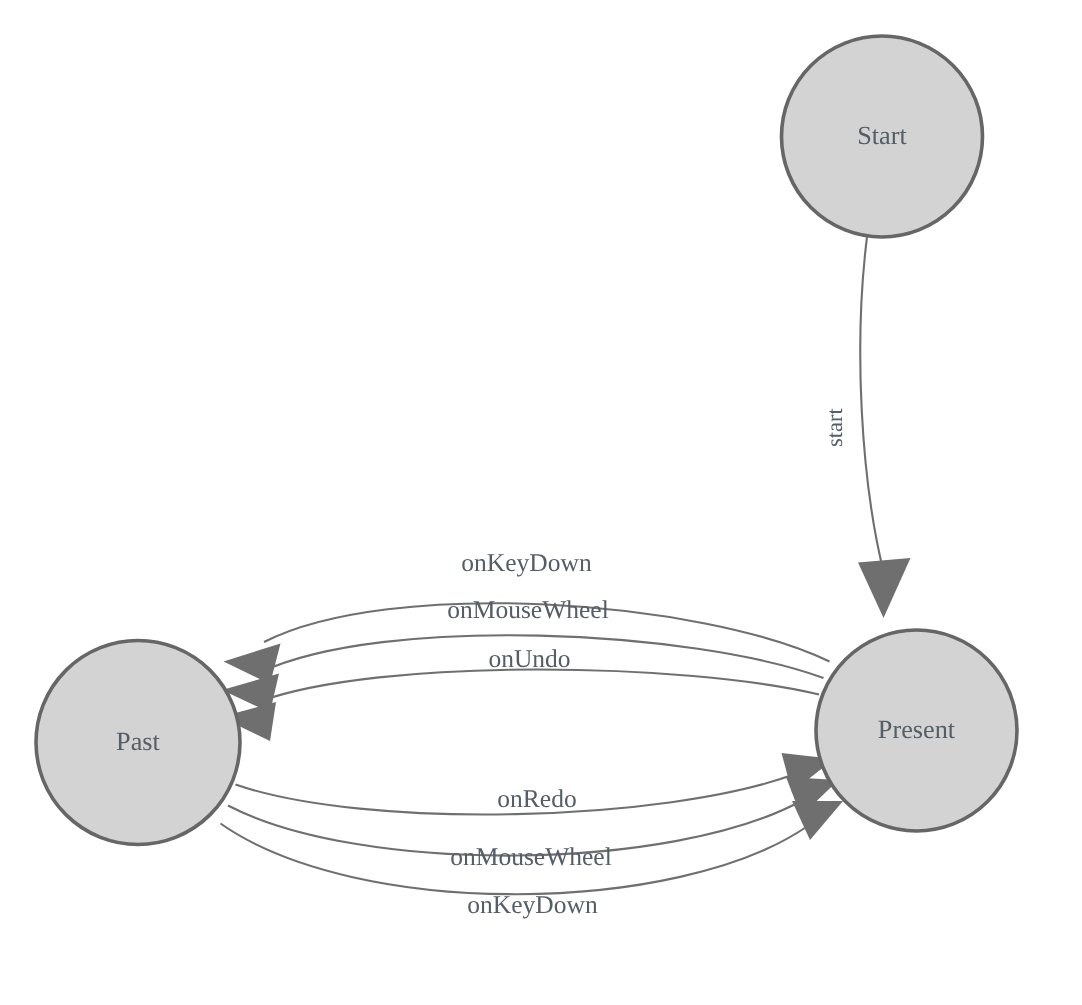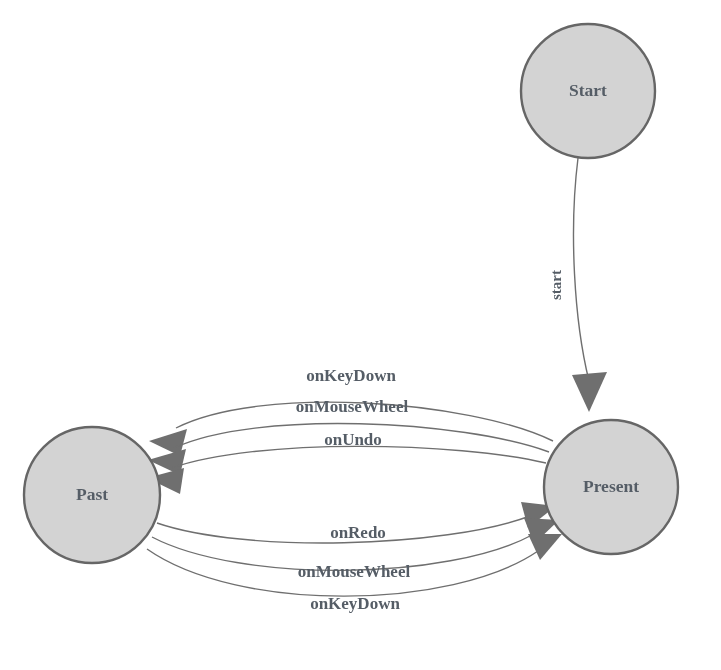--- a/index.html
+++ b/index.html
@@ -12,21 +12,20 @@
     width: 721px;
     height: 670px;
     overflow: hidden;
     font-family: "Liberation Serif", "DejaVu Serif", serif;
   }
   #diagram-root {
     position: relative;
     width: 721px;
     height: 670px;
     background: #ffffff;
-    font-weight: bold;
   }
   svg#graph {
     position: absolute;
     top: 0;
     left: 0;
     width: 721px;
     height: 670px;
     display: block;
   }
   .node-circle {

